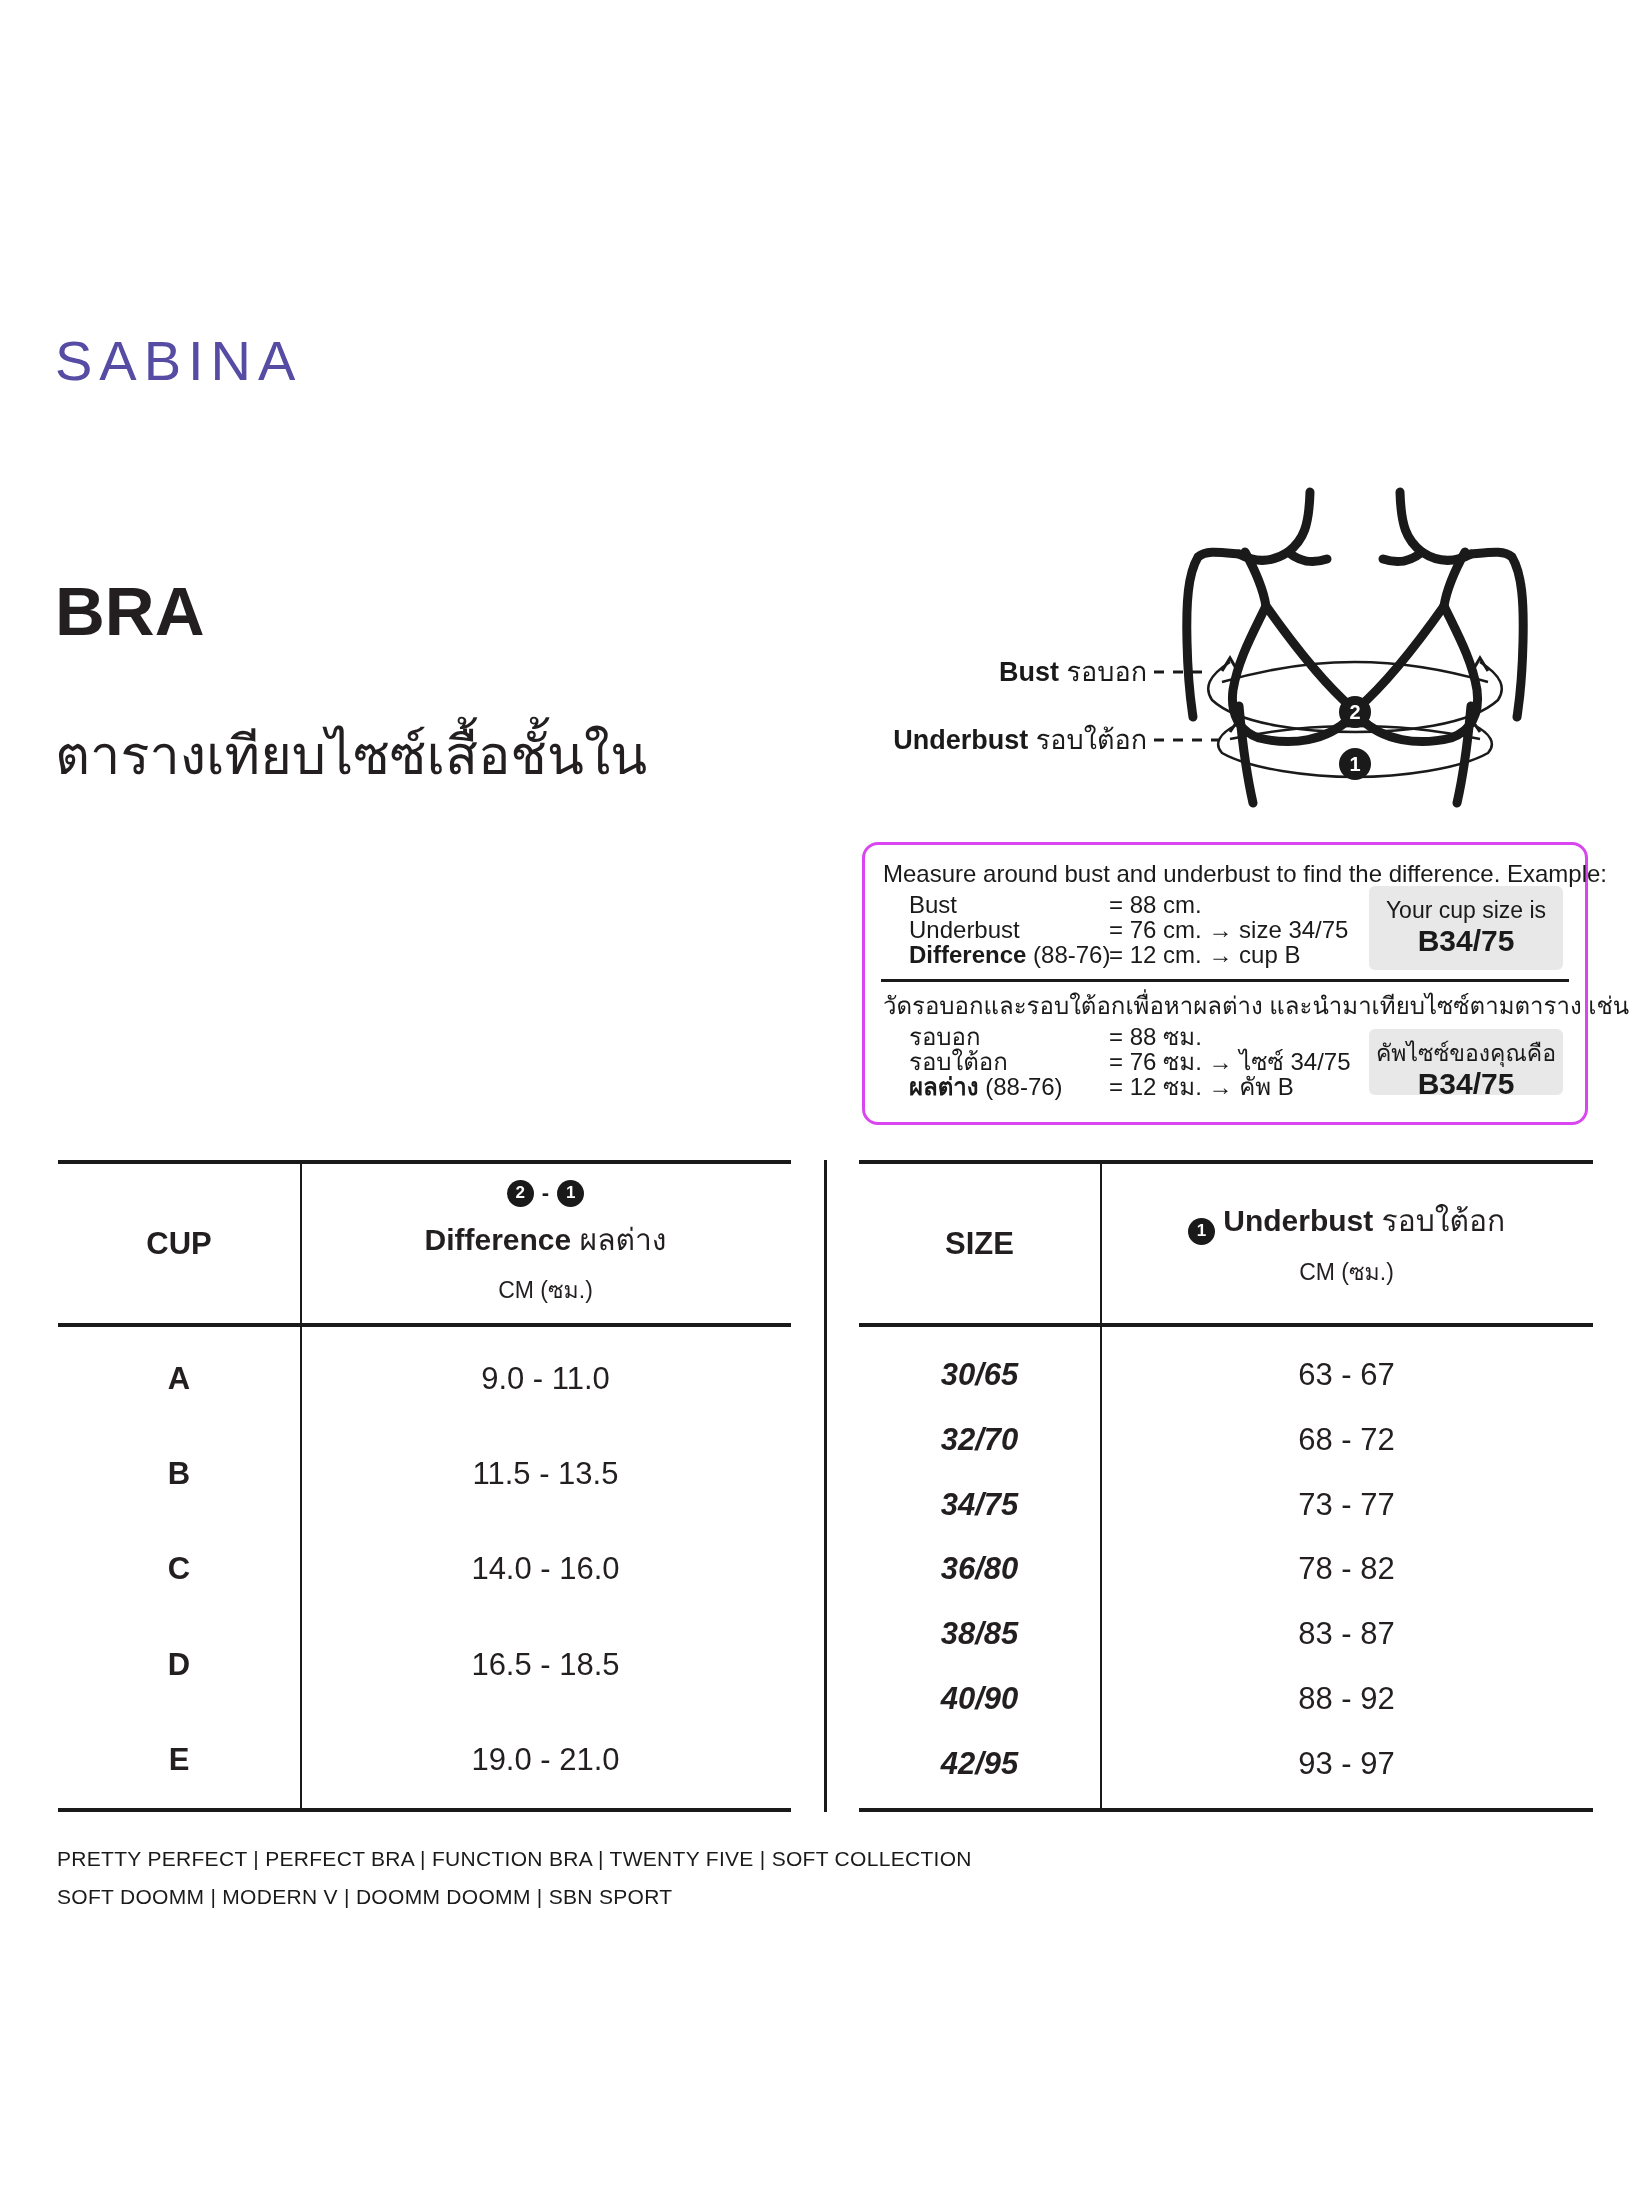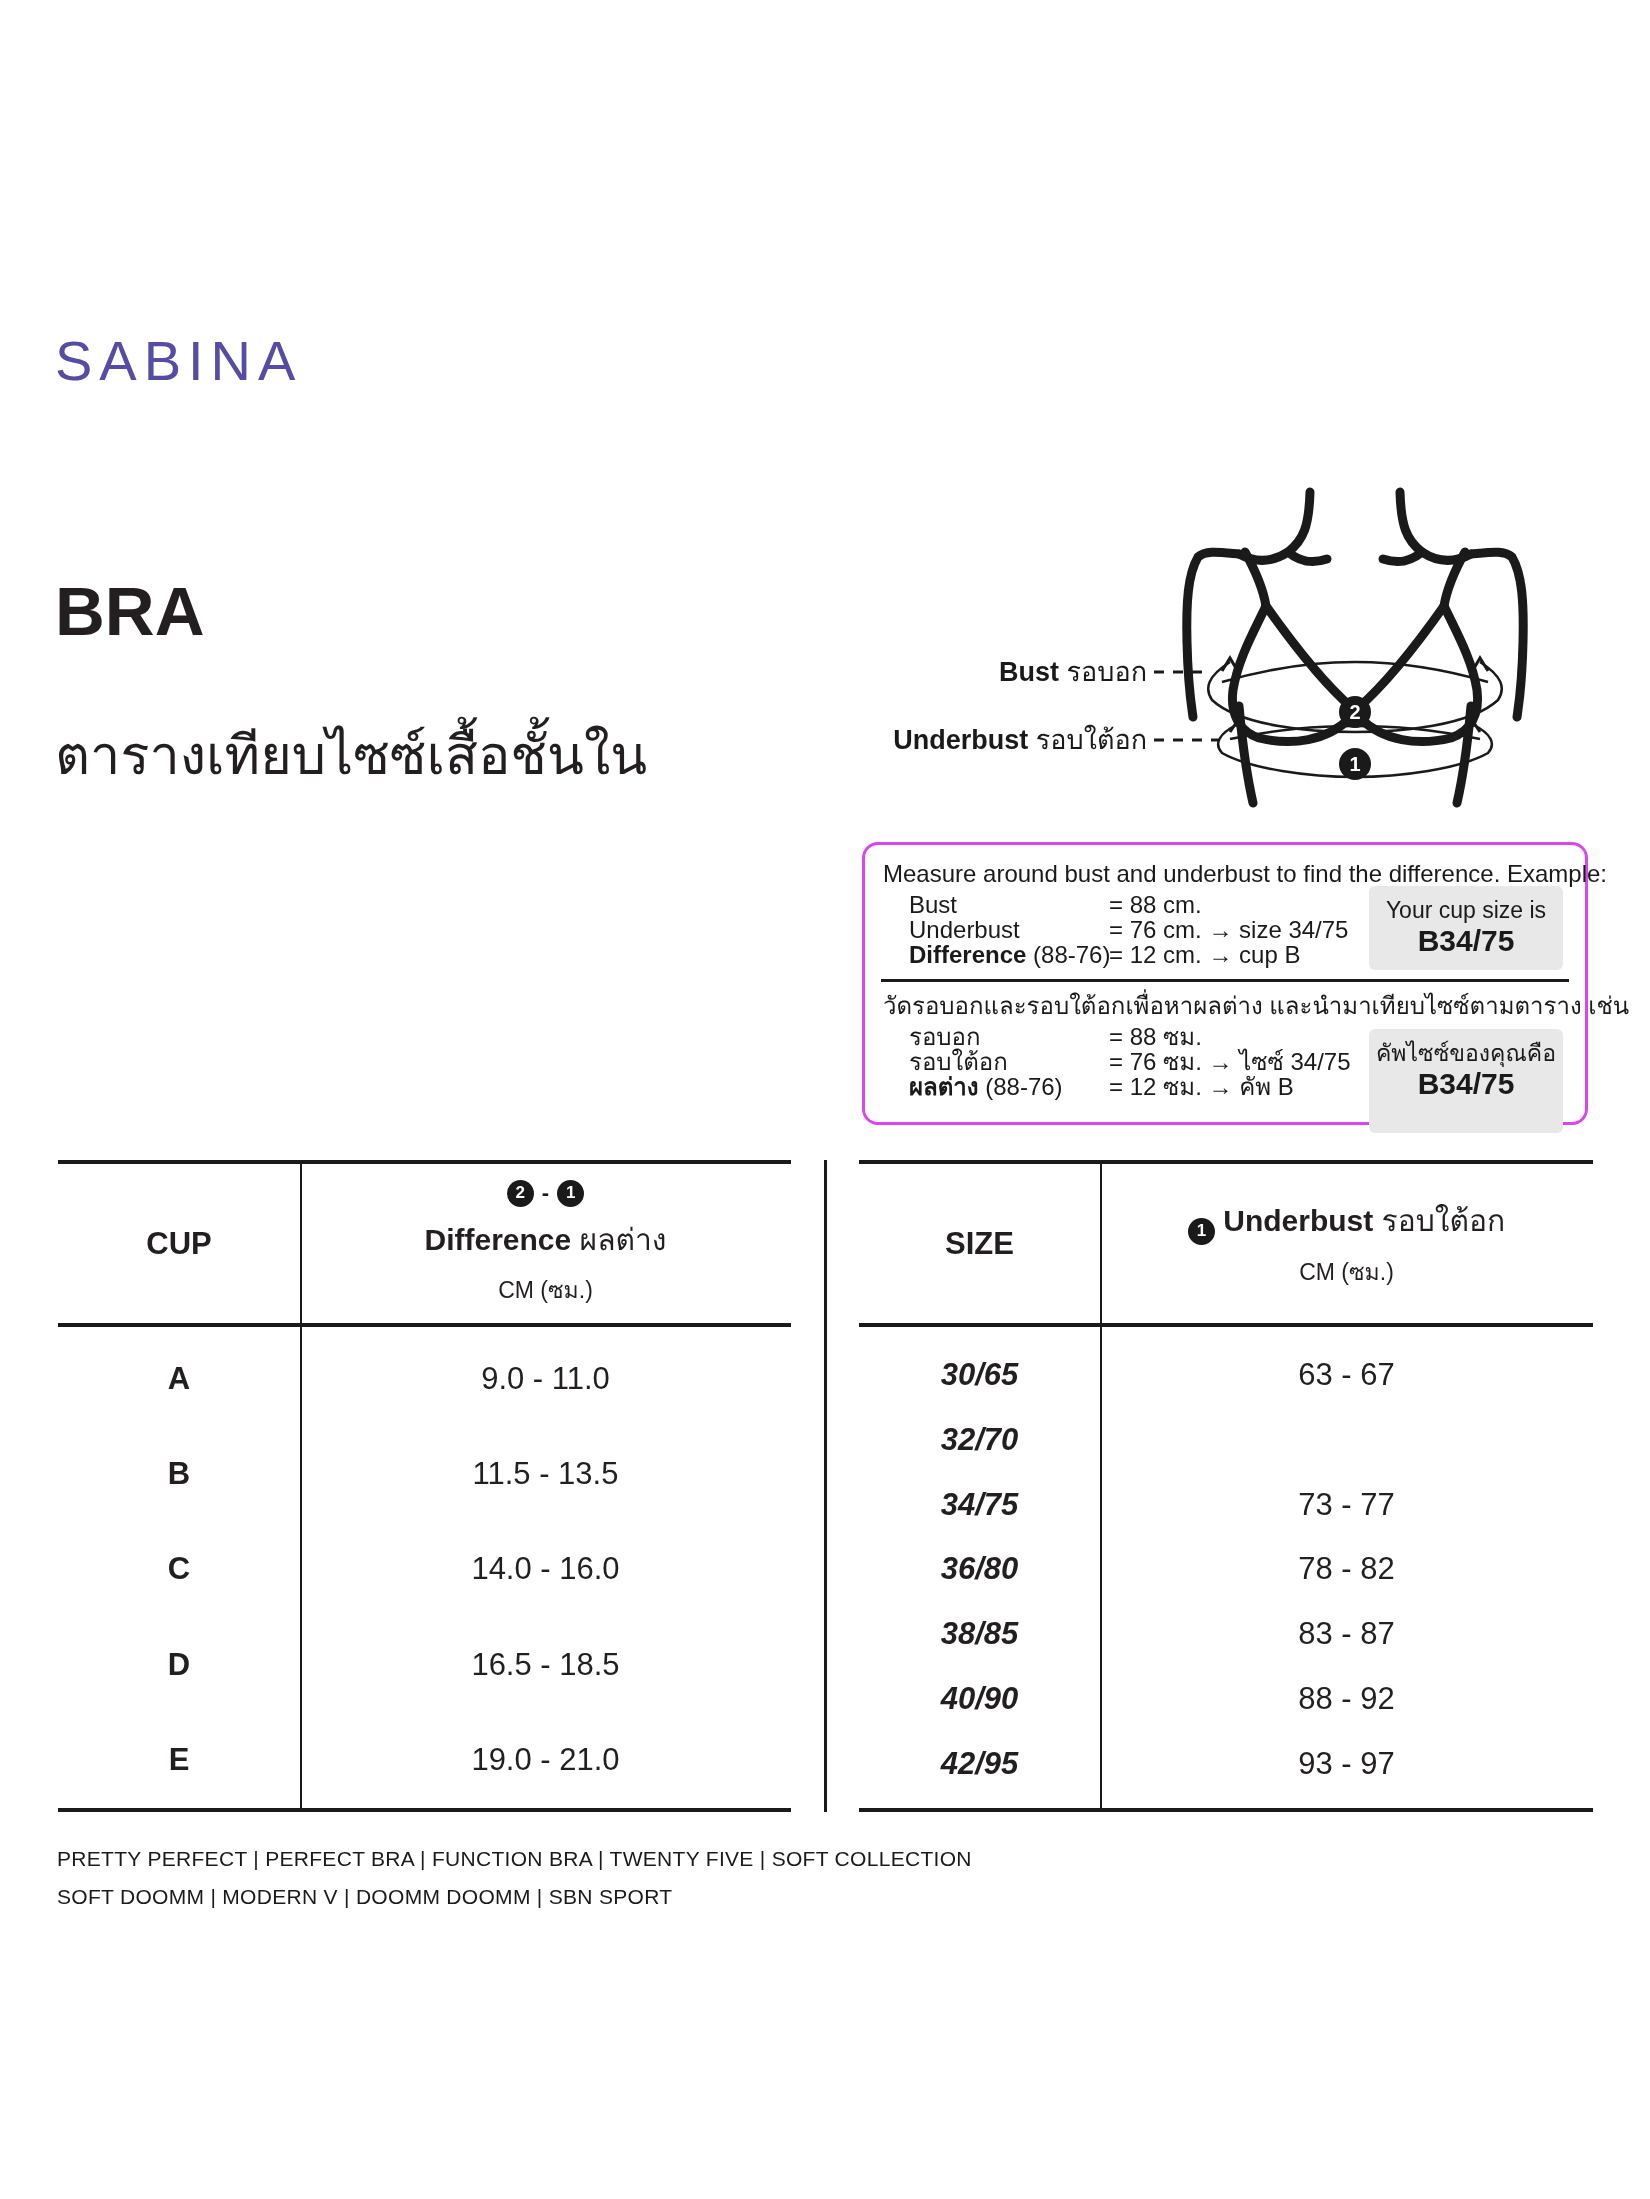--- a/index.html
+++ b/index.html
@@ -35,21 +35,21 @@
               border:3px solid #d946ef; border-radius:16px; padding:15px 18px 0 18px;
               font-size:24px; color:#1a1a1a; }
   .info-intro { line-height:27px; margin-bottom:5px; white-space:nowrap; }
   .info-rows { margin-left:26px; }
   .info-row { display:grid; grid-template-columns:200px 1fr; line-height:25px; white-space:nowrap; }
   .info-row .lbl .b, .info-row .lbl.b { font-weight:700; }
   .info-divider { height:3px; background:#1a1a1a; margin:12px -2px 10px -2px; }
   .result-box { position:absolute; left:504px; width:194px; background:#e9e8e8; border-radius:6px;
                 text-align:center; }
   .result-box.en { top:41px; height:84px; }
-  .result-box.th { top:184px; height:104px; }
+  .result-box.th { top:184px; height:66px; }
   .result-caption { font-size:23px; margin-top:11px; line-height:26px; }
   .result-value { font-size:30px; font-weight:700; line-height:36px; }
 
   
   .tbl { position:absolute; top:1160px; height:652px; border-top:4px solid #1a1a1a;
          border-bottom:4px solid #1a1a1a; }
   .tbl-left { left:58px; width:733px; }
   .tbl-right { left:859px; width:734px; }
   .tbl .vline { position:absolute; top:0; bottom:0; width:2px; background:#1a1a1a; }
   .tbl-left .vline { left:242px; }
@@ -255,20 +255,21 @@
         <div class="th-unit">CM (ซม.)</div>
       </div>
     </div>
     <div class="tbl-body">
       <div class="t-row">
         <div class="t-c1">30/65</div>
         <div class="t-c2">63 - 67</div>
       </div>
       <div class="t-row">
         <div class="t-c1">32/70</div>
+        <div class="t-c2">68 - 72</div>
       </div>
       <div class="t-row">
         <div class="t-c1">34/75</div>
         <div class="t-c2">73 - 77</div>
       </div>
       <div class="t-row">
         <div class="t-c1">36/80</div>
         <div class="t-c2">78 - 82</div>
       </div>
       <div class="t-row">

